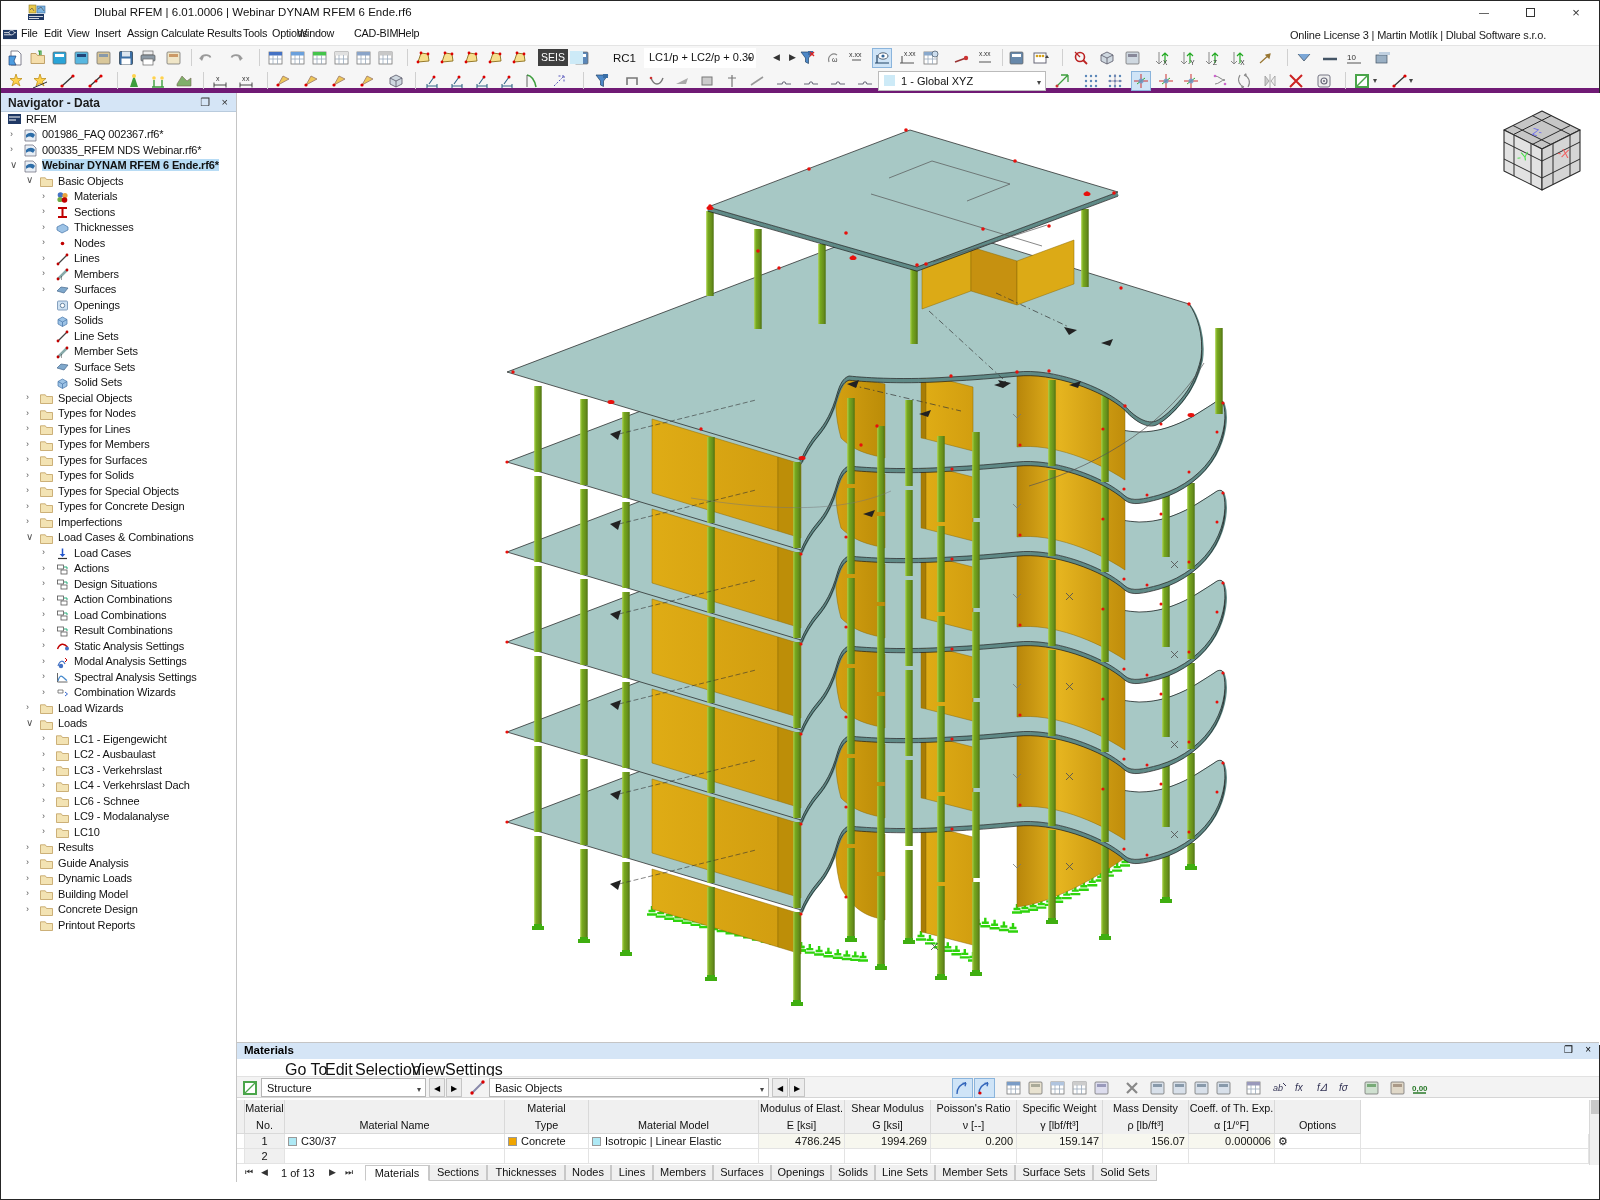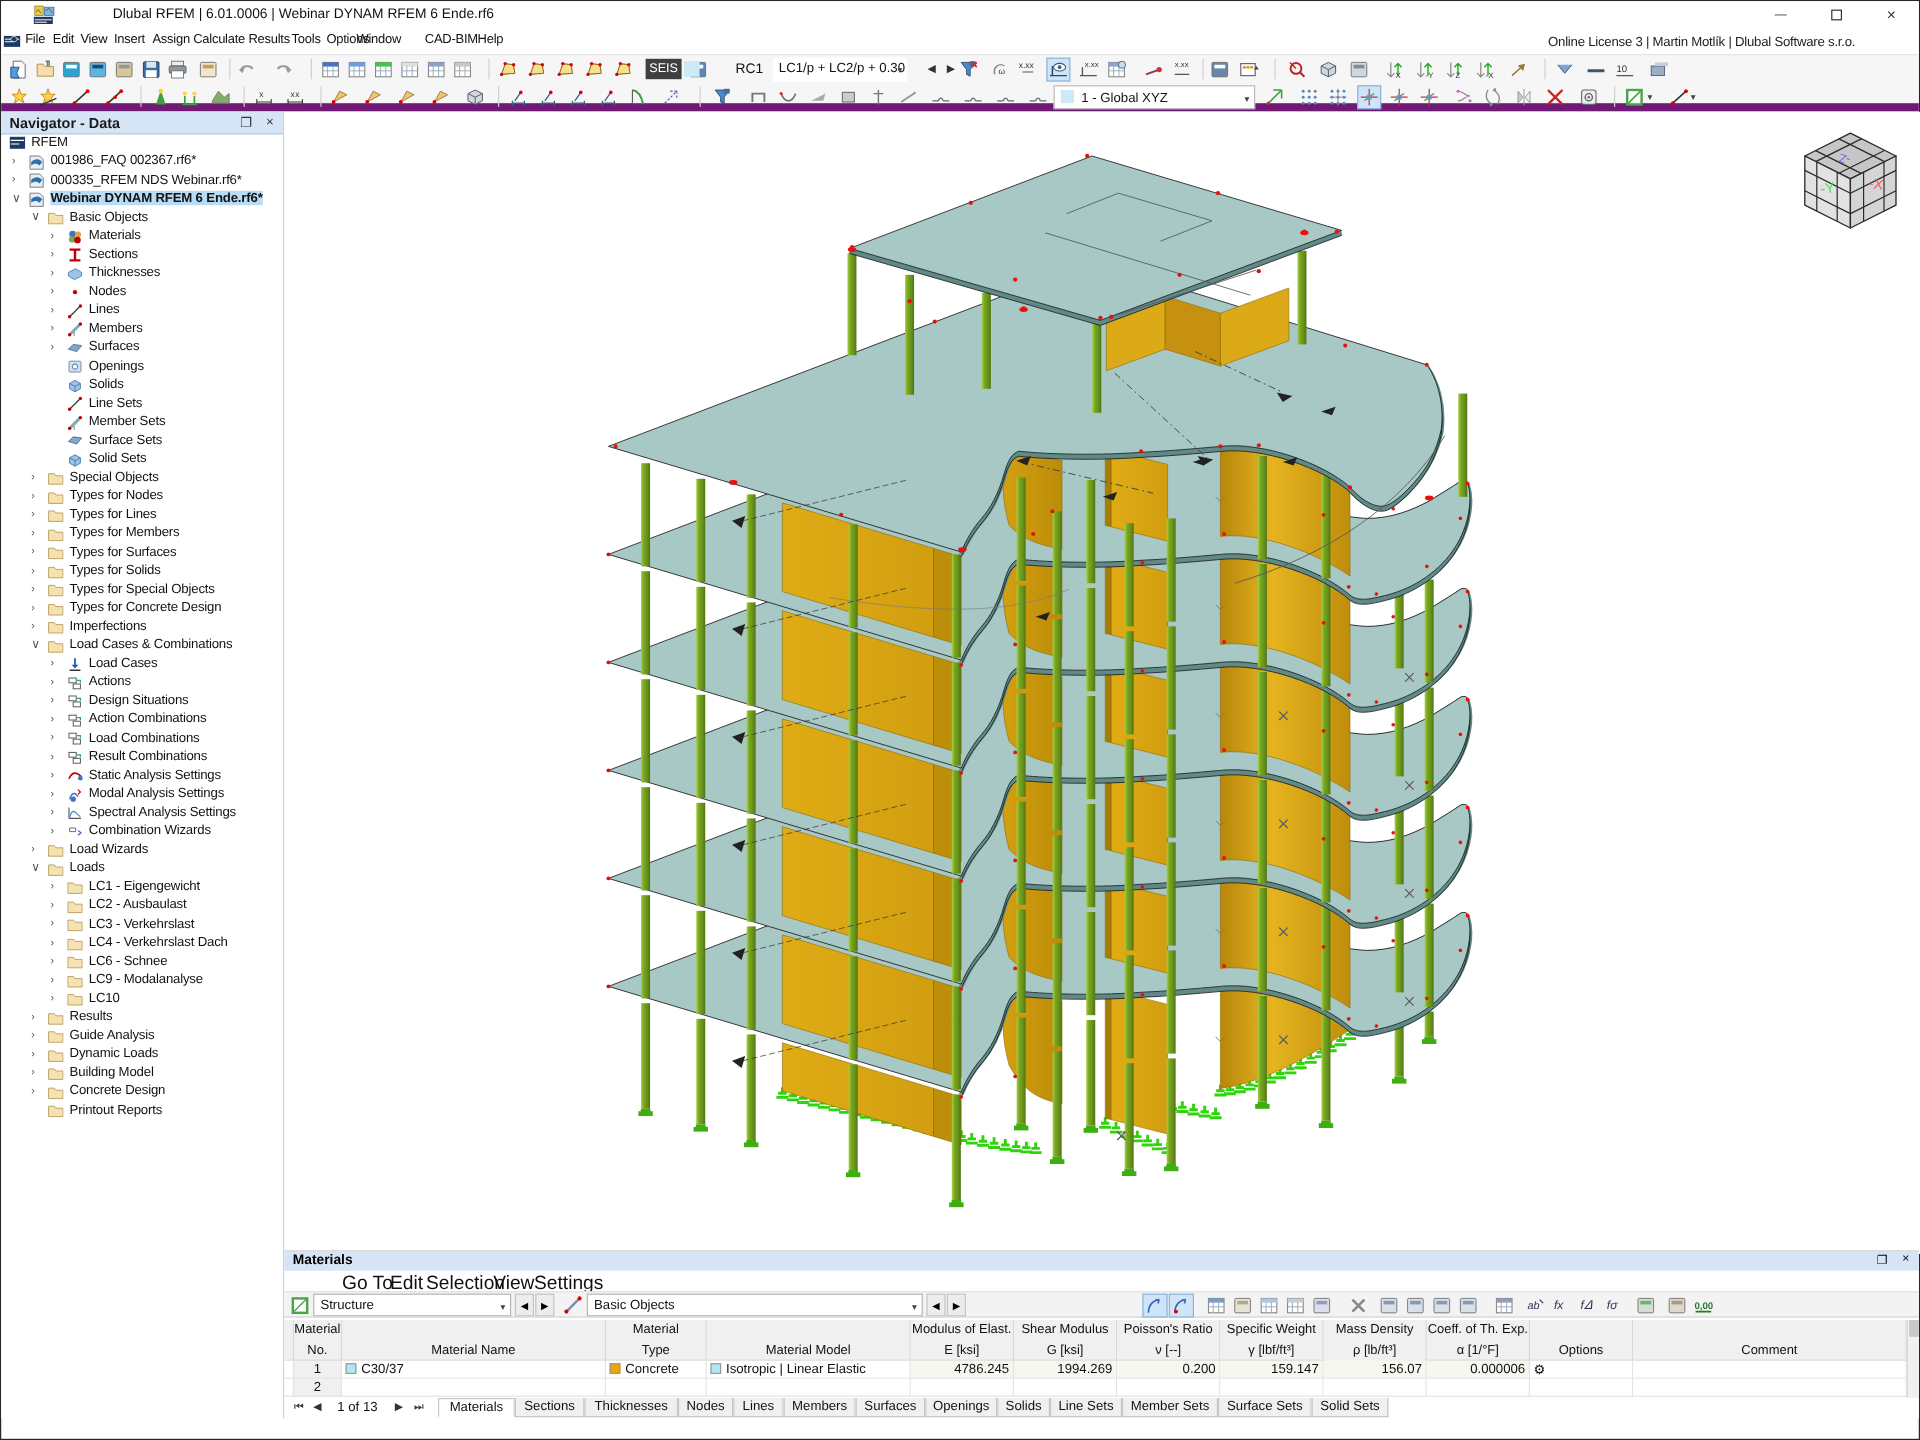--- a/index.html
+++ b/index.html
@@ -11,21 +11,21 @@
 #title .txt { position:absolute; left:93px; top:5px; font-size:11.5px; }
 #title .btns { position:absolute; right:0; top:0; height:23px; display:flex; }
 #title .btn { width:46px; height:23px; display:flex; align-items:center; justify-content:center;
   font-size:10px; color:#333; }
 
 #menub { position:absolute; left:0; top:23px; right:0; height:21px; background:#fff; font-size:10.8px; letter-spacing:-0.2px; color:#111; }
 #menub .m { position:absolute; top:3px; }
 #menub .lic { position:absolute; right:53px; top:5px; font-size:11px; color:#222; }
 
 #tb1 { position:absolute; left:0; top:44px; right:0; height:24px; background:#f6f6f6; border-top:1px solid #e4e4e4;}
-#tb2 { position:absolute; left:0; top:68px; right:0; height:24px; background:#f6f6f6; border-bottom:7px solid #701a75;}
+#tb2 { position:absolute; left:0; top:68px; right:0; height:24px; background:#f6f6f6; border-bottom:5px solid #701a75;}
 .ico { position:absolute; top:3px; width:18px; height:18px; }
 .sep { position:absolute; top:3px; width:1px; height:17px; background:#d0d0d0; }
 .combo { position:absolute; top:2px; height:20px; background:#fff; border:1px solid #bbb;
   font-size:11px; color:#111; padding:3px 4px 0 5px; white-space:nowrap; overflow:hidden; }
 .combo .arr { position:absolute; right:4px; top:6px; font-size:8px; color:#444; }
 
 #nav { position:absolute; left:0; top:92px; width:236px; bottom:17px; background:#fff; border-right:1px solid #c5c5c5; }
 #nav .hdr { height:19px; background:#d5e5f6; border-bottom:1px solid #b9cbdd; font-size:12px; font-weight:bold;
   color:#1a1a1a; padding:3px 0 0 7px; }
 #nav .hdr .x { position:absolute; right:8px; top:3px; font-weight:normal; font-size:11px; color:#333; }
@@ -1504,21 +1504,20 @@
         <div class="th" style="left:48px;top:0;width:220px;height:34px;"><br>Material Name</div>
         <div class="th" style="left:268px;top:0;width:84px;height:34px;">Material<br>Type</div>
         <div class="th" style="left:352px;top:0;width:170px;height:34px;"><br>Material Model</div>
         <div class="th" style="left:522px;top:0;width:86px;height:34px;">Modulus of Elast.<br>E [ksi]</div>
         <div class="th" style="left:608px;top:0;width:86px;height:34px;">Shear Modulus<br>G [ksi]</div>
         <div class="th" style="left:694px;top:0;width:86px;height:34px;">Poisson's Ratio<br>ν [--]</div>
         <div class="th" style="left:780px;top:0;width:86px;height:34px;">Specific Weight<br>γ [lbf/ft³]</div>
         <div class="th" style="left:866px;top:0;width:86px;height:48px;">Mass Density<br>ρ [lb/ft³]</div>
         <div class="th" style="left:952px;top:0;width:86px;height:34px;">Coeff. of Th. Exp.<br>α [1/°F]</div>
         <div class="th" style="left:1038px;top:0;width:86px;height:34px;"><br>Options</div>
-        <div class="th" style="left:1124px;top:0;width:228px;height:34px;"><br>Comment</div>
         <div class="td" style="left:0px;top:34px;width:8px;height:15px;"></div>
         <div class="td" style="left:8px;top:34px;width:40px;height:15px;background:#f0f0f0;text-align:center;">1</div>
         <div class="td" style="left:48px;top:34px;width:220px;height:15px;"><span style="display:inline-block;width:9px;height:9px;background:#aee9f5;border:1px solid #999;margin-right:4px;vertical-align:-1px;"></span>C30/37</div>
         <div class="td" style="left:268px;top:34px;width:84px;height:15px;"><span style="display:inline-block;width:9px;height:9px;background:#f0a500;border:1px solid #999;margin-right:4px;vertical-align:-1px;"></span>Concrete</div>
         <div class="td" style="left:352px;top:34px;width:170px;height:15px;"><span style="display:inline-block;width:9px;height:9px;background:#aee9f5;border:1px solid #999;margin-right:4px;vertical-align:-1px;"></span>Isotropic | Linear Elastic</div>
         <div class="td num" style="left:522px;top:34px;width:86px;height:15px;background:#f7f7ef;">4786.245</div>
         <div class="td num" style="left:608px;top:34px;width:86px;height:15px;background:#f7f7ef;">1994.269</div>
         <div class="td num" style="left:694px;top:34px;width:86px;height:15px;background:#f7f7ef;">0.200</div>
         <div class="td num" style="left:780px;top:34px;width:86px;height:15px;background:#f7f7ef;">159.147</div>
         <div class="td num" style="left:866px;top:34px;width:86px;height:15px;background:#f7f7ef;">156.07</div>

